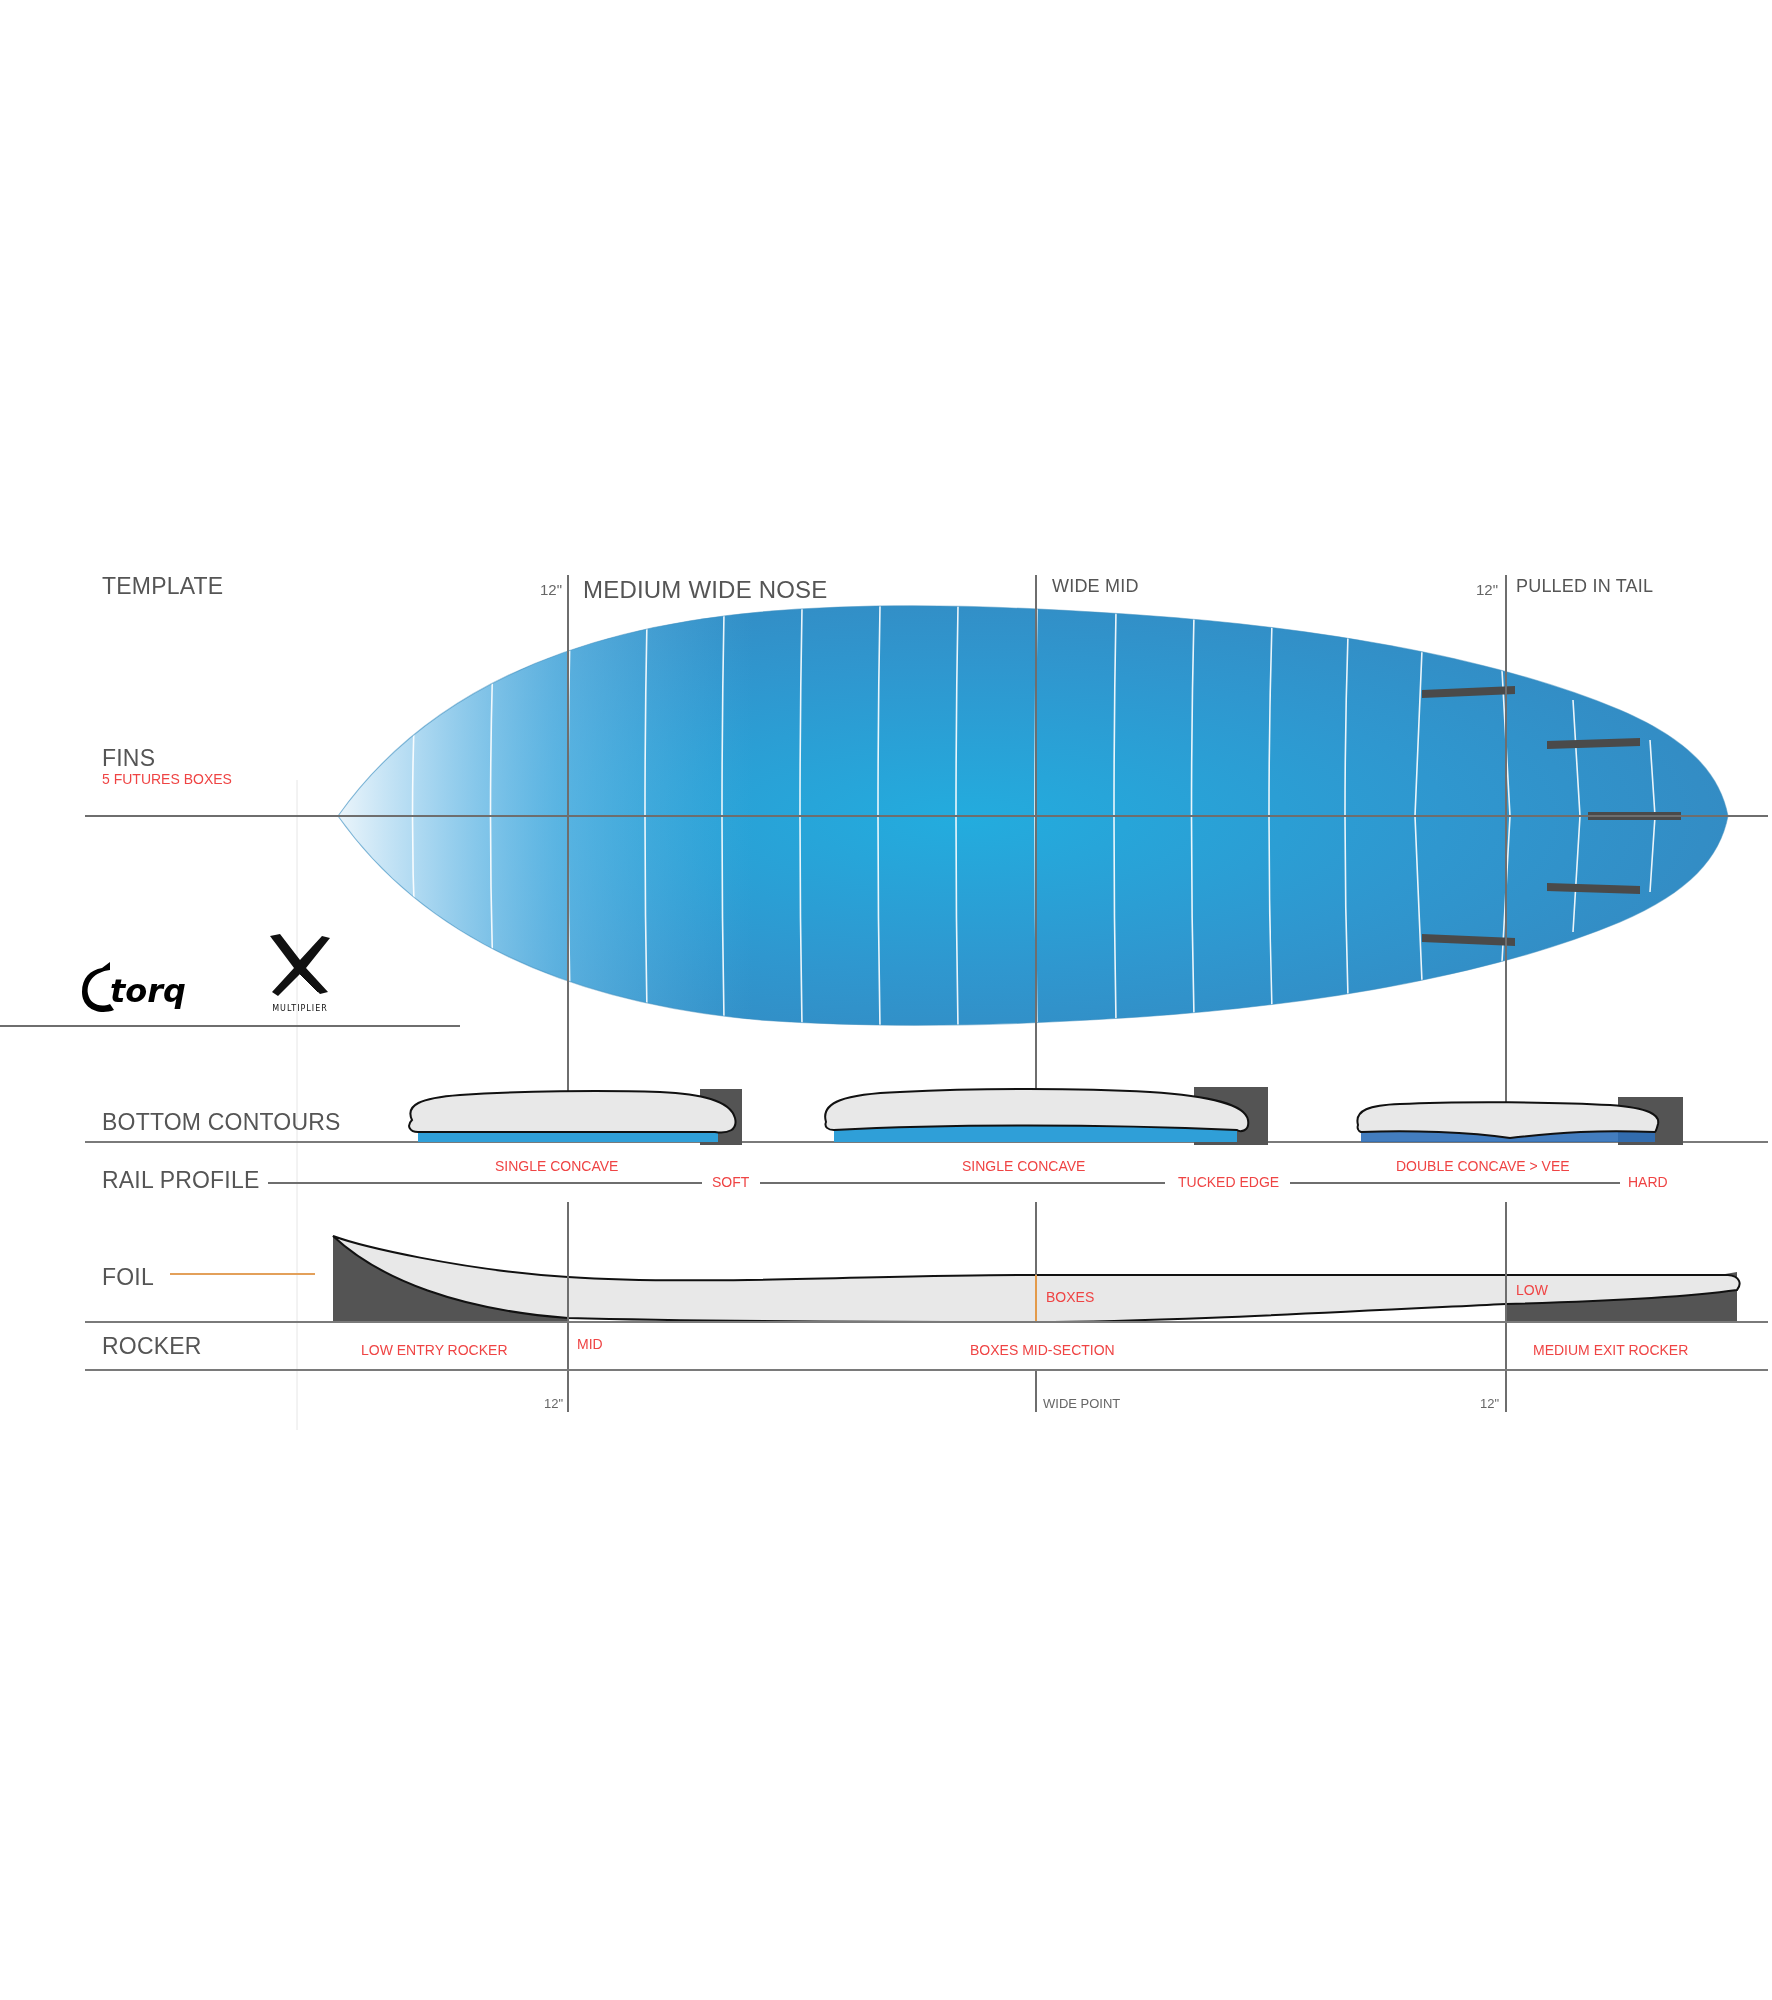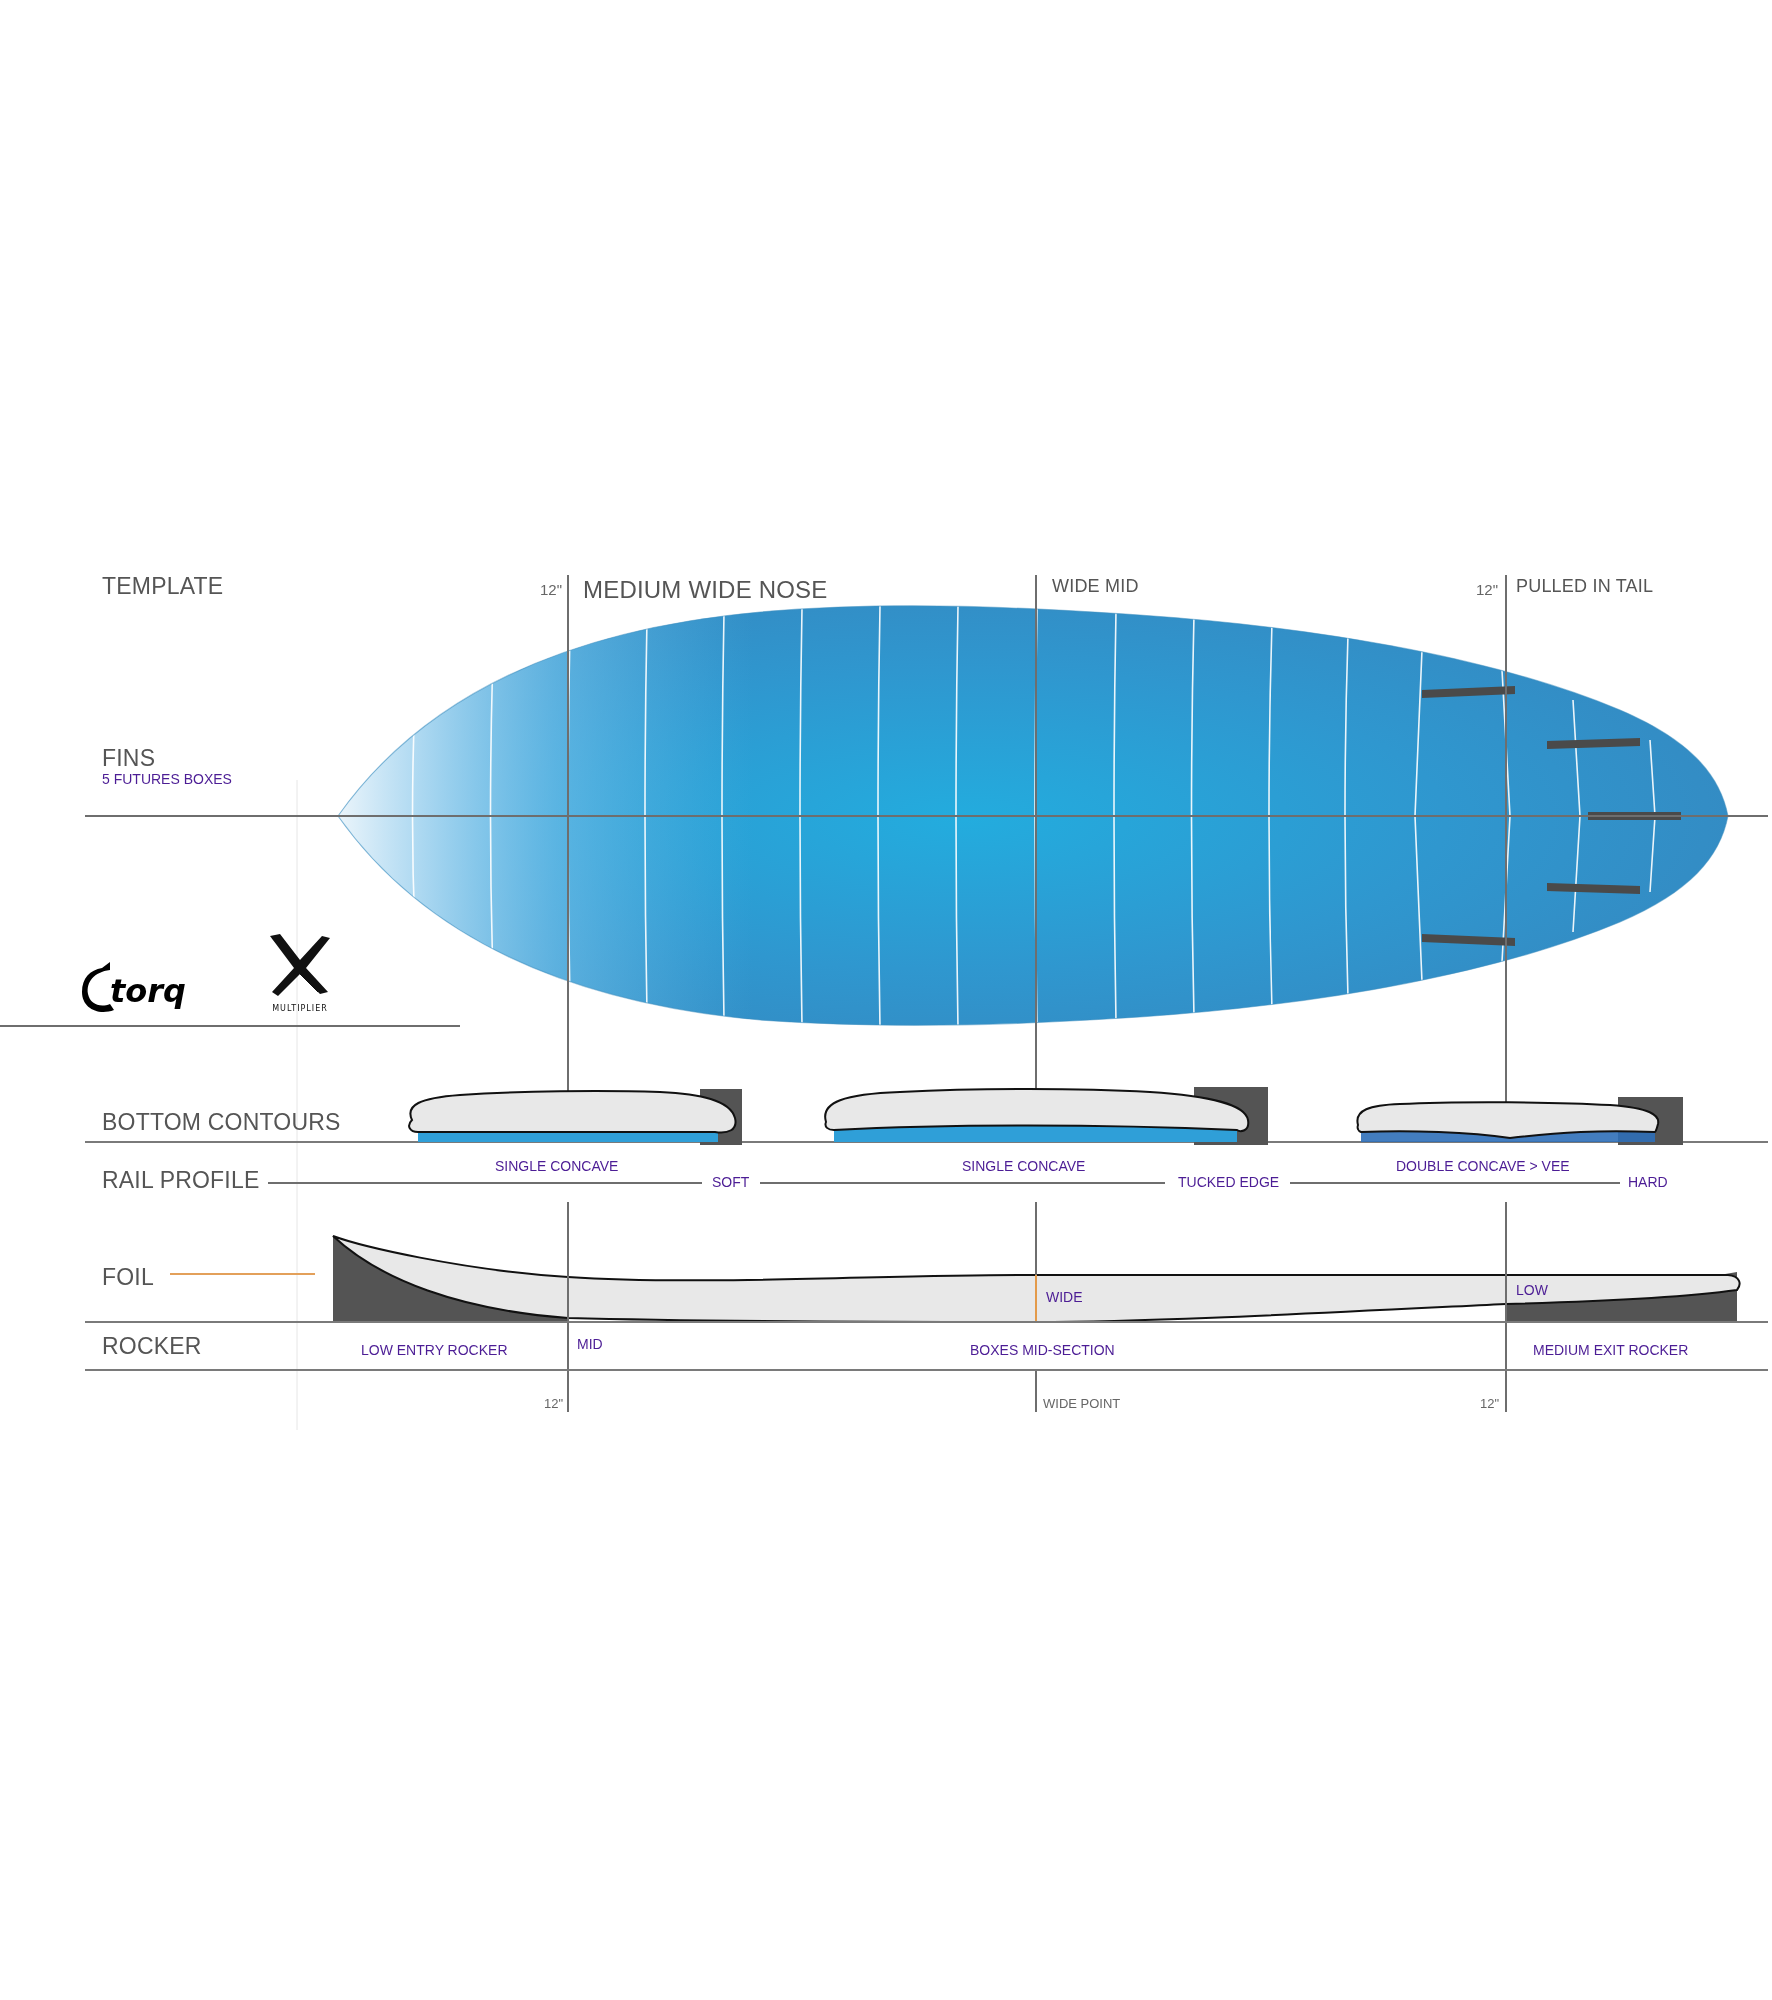--- a/index.html
+++ b/index.html
@@ -1,19 +1,19 @@
 <!DOCTYPE html>
 <html><head>
 <meta charset="utf-8">
 <style>
   html, body { margin:0; padding:0; background:#ffffff; }
   body { width:1772px; height:2000px; position:relative; overflow:hidden; font-family:"Liberation Sans", "DejaVu Sans", sans-serif; color:#555; }
   .abs { position:absolute; }
   .label-lg { font-size:23px; color:#555; letter-spacing:0.2px; white-space:nowrap; }
-  .label-sm { font-size:14px; color:#4c1d95; white-space:nowrap; }
+  .label-sm { font-size:14px; color:#ef4444; white-space:nowrap; }
   .label-xs { font-size:13px; color:#666; white-space:nowrap; }
   svg { position:absolute; left:0; top:0; }
 </style>
 </head>
 <body>
 
 <svg width="1772" height="2000" viewBox="0 0 1772 2000">
   <defs>
     <radialGradient id="boardGrad" cx="0.45" cy="0.5" r="0.62">
       <stop offset="0" stop-color="#23acde"></stop>
@@ -163,21 +163,21 @@
 
 <div class="abs label-sm" style="left:495px; top:1158px;">SINGLE CONCAVE</div>
 <div class="abs label-sm" style="left:962px; top:1158px;">SINGLE CONCAVE</div>
 <div class="abs label-sm" style="left:1396px; top:1158px;">DOUBLE CONCAVE &gt; VEE</div>
 
 <div class="abs label-sm" style="left:712px; top:1174px;">SOFT</div>
 <div class="abs label-sm" style="left:1178px; top:1174px;">TUCKED EDGE</div>
 <div class="abs label-sm" style="left:1628px; top:1174px;">HARD</div>
 
 <div class="abs label-sm" style="left:577px; top:1336px;">MID</div>
-<div class="abs label-sm" style="left:1046px; top:1289px;">WIDE</div>
+<div class="abs label-sm" style="left:1046px; top:1289px;">BOXES</div>
 <div class="abs label-sm" style="left:1516px; top:1282px;">LOW</div>
 
 <div class="abs label-sm" style="left:361px; top:1342px;">LOW ENTRY ROCKER</div>
 <div class="abs label-sm" style="left:970px; top:1342px;">BOXES MID-SECTION</div>
 <div class="abs label-sm" style="left:1533px; top:1342px;">MEDIUM EXIT ROCKER</div>
 
 <div class="abs label-xs" style="left:544px; top:1396px;">12"</div>
 <div class="abs label-xs" style="left:1043px; top:1396px;">WIDE POINT</div>
 <div class="abs label-xs" style="left:1480px; top:1396px;">12"</div>
 

